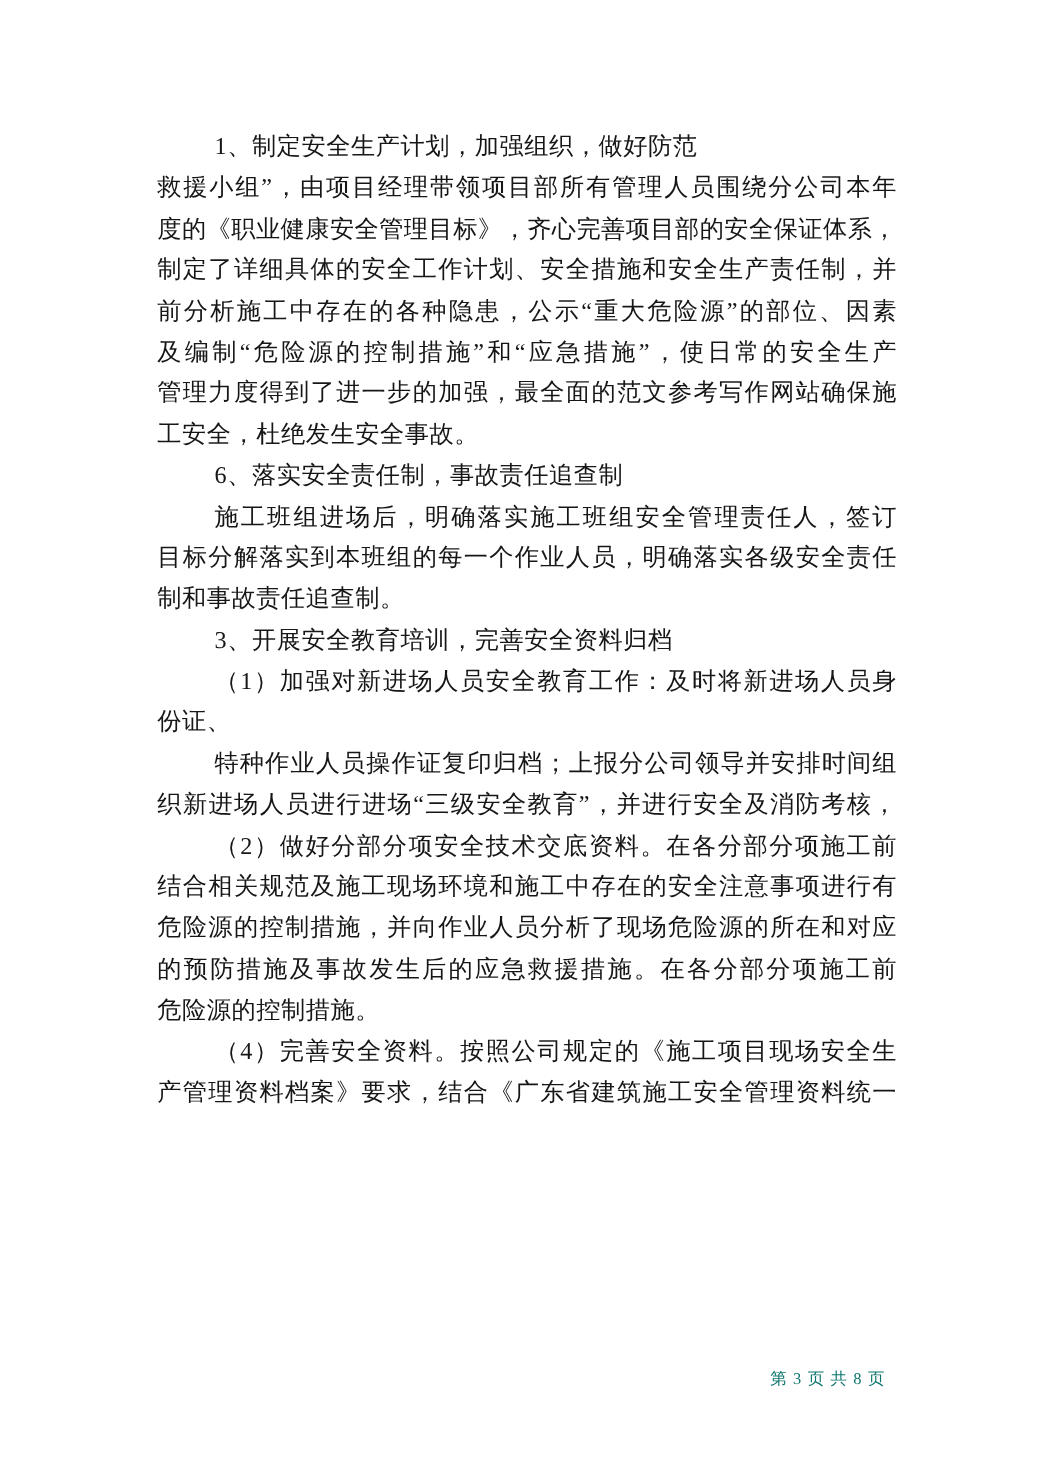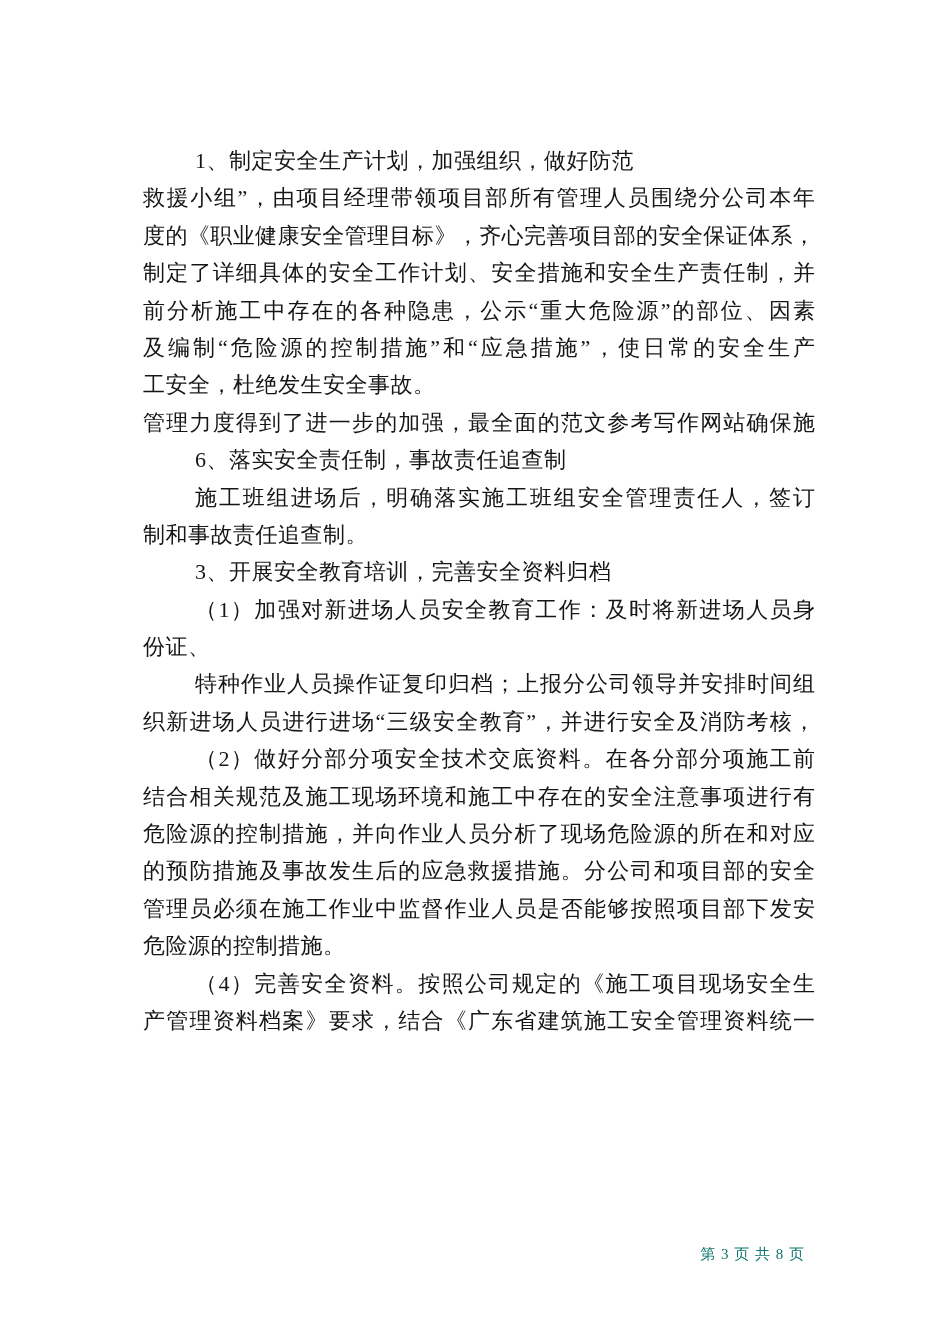--- a/index.html
+++ b/index.html
@@ -20,21 +20,20 @@
     left: 0; top: 0;
     width: 950px;
     height: 1344px;
     background: #ffffff;
   }
   .text-block {
     position: absolute;
     left: 143px;
     top: 114px;
     width: 672px;
-    margin-top: 28px;
   }
   .line {
     font-size: 22px;
     line-height: 37.4px;
     height: 37.4px;
     letter-spacing: 0.5px;
     text-align: left;
     overflow: visible;
   }
   .line.indent {
@@ -60,34 +59,34 @@
 <body>
 
 <div class="doc-page">
   <div class="text-block">
       <div class="line indent">1、制定安全生产计划，加强组织，做好防范</div>
       <div class="line justify">救援小组”，由项目经理带领项目部所有管理人员围绕分公司本年</div>
       <div class="line justify">度的《职业健康安全管理目标》，齐心完善项目部的安全保证体系，</div>
       <div class="line justify">制定了详细具体的安全工作计划、安全措施和安全生产责任制，并</div>
       <div class="line justify">前分析施工中存在的各种隐患，公示“重大危险源”的部位、因素</div>
       <div class="line justify">及编制“危险源的控制措施”和“应急措施”，使日常的安全生产</div>
+      <div class="line justify">管理力度得到了进一步的加强，最全面的范文参考写作网站确保施</div>
       <div class="line">工安全，杜绝发生安全事故。</div>
-      <div class="line justify">管理力度得到了进一步的加强，最全面的范文参考写作网站确保施</div>
       <div class="line indent">6、落实安全责任制，事故责任追查制</div>
       <div class="line indent justify">施工班组进场后，明确落实施工班组安全管理责任人，签订</div>
+      <div class="line justify">目标分解落实到本班组的每一个作业人员，明确落实各级安全责任</div>
       <div class="line">制和事故责任追查制。</div>
       <div class="line indent">3、开展安全教育培训，完善安全资料归档</div>
       <div class="line indent justify">（1）加强对新进场人员安全教育工作：及时将新进场人员身</div>
       <div class="line">份证、</div>
       <div class="line indent justify">特种作业人员操作证复印归档；上报分公司领导并安排时间组</div>
       <div class="line justify">织新进场人员进行进场“三级安全教育”，并进行安全及消防考核，</div>
       <div class="line indent justify">（2）做好分部分项安全技术交底资料。在各分部分项施工前</div>
       <div class="line justify">结合相关规范及施工现场环境和施工中存在的安全注意事项进行有</div>
       <div class="line justify">危险源的控制措施，并向作业人员分析了现场危险源的所在和对应</div>
-      <div class="line justify">的预防措施及事故发生后的应急救援措施。分公司和项目部的安全</div>
-      <div class="line justify">管理员必须在施工作业中监督作业人员是否能够按照项目部下发安</div>
+      <div class="line justify">的预防措施及事故发生后的应急救援措施。在各分部分项施工前</div>
       <div class="line">危险源的控制措施。</div>
       <div class="line indent justify">（4）完善安全资料。按照公司规定的《施工项目现场安全生</div>
       <div class="line justify">产管理资料档案》要求，结合《广东省建筑施工安全管理资料统一</div>
     </div>
 
   <div class="page-footer">第 3 页 共 8 页</div>
 </div>
 
 </body></html>

